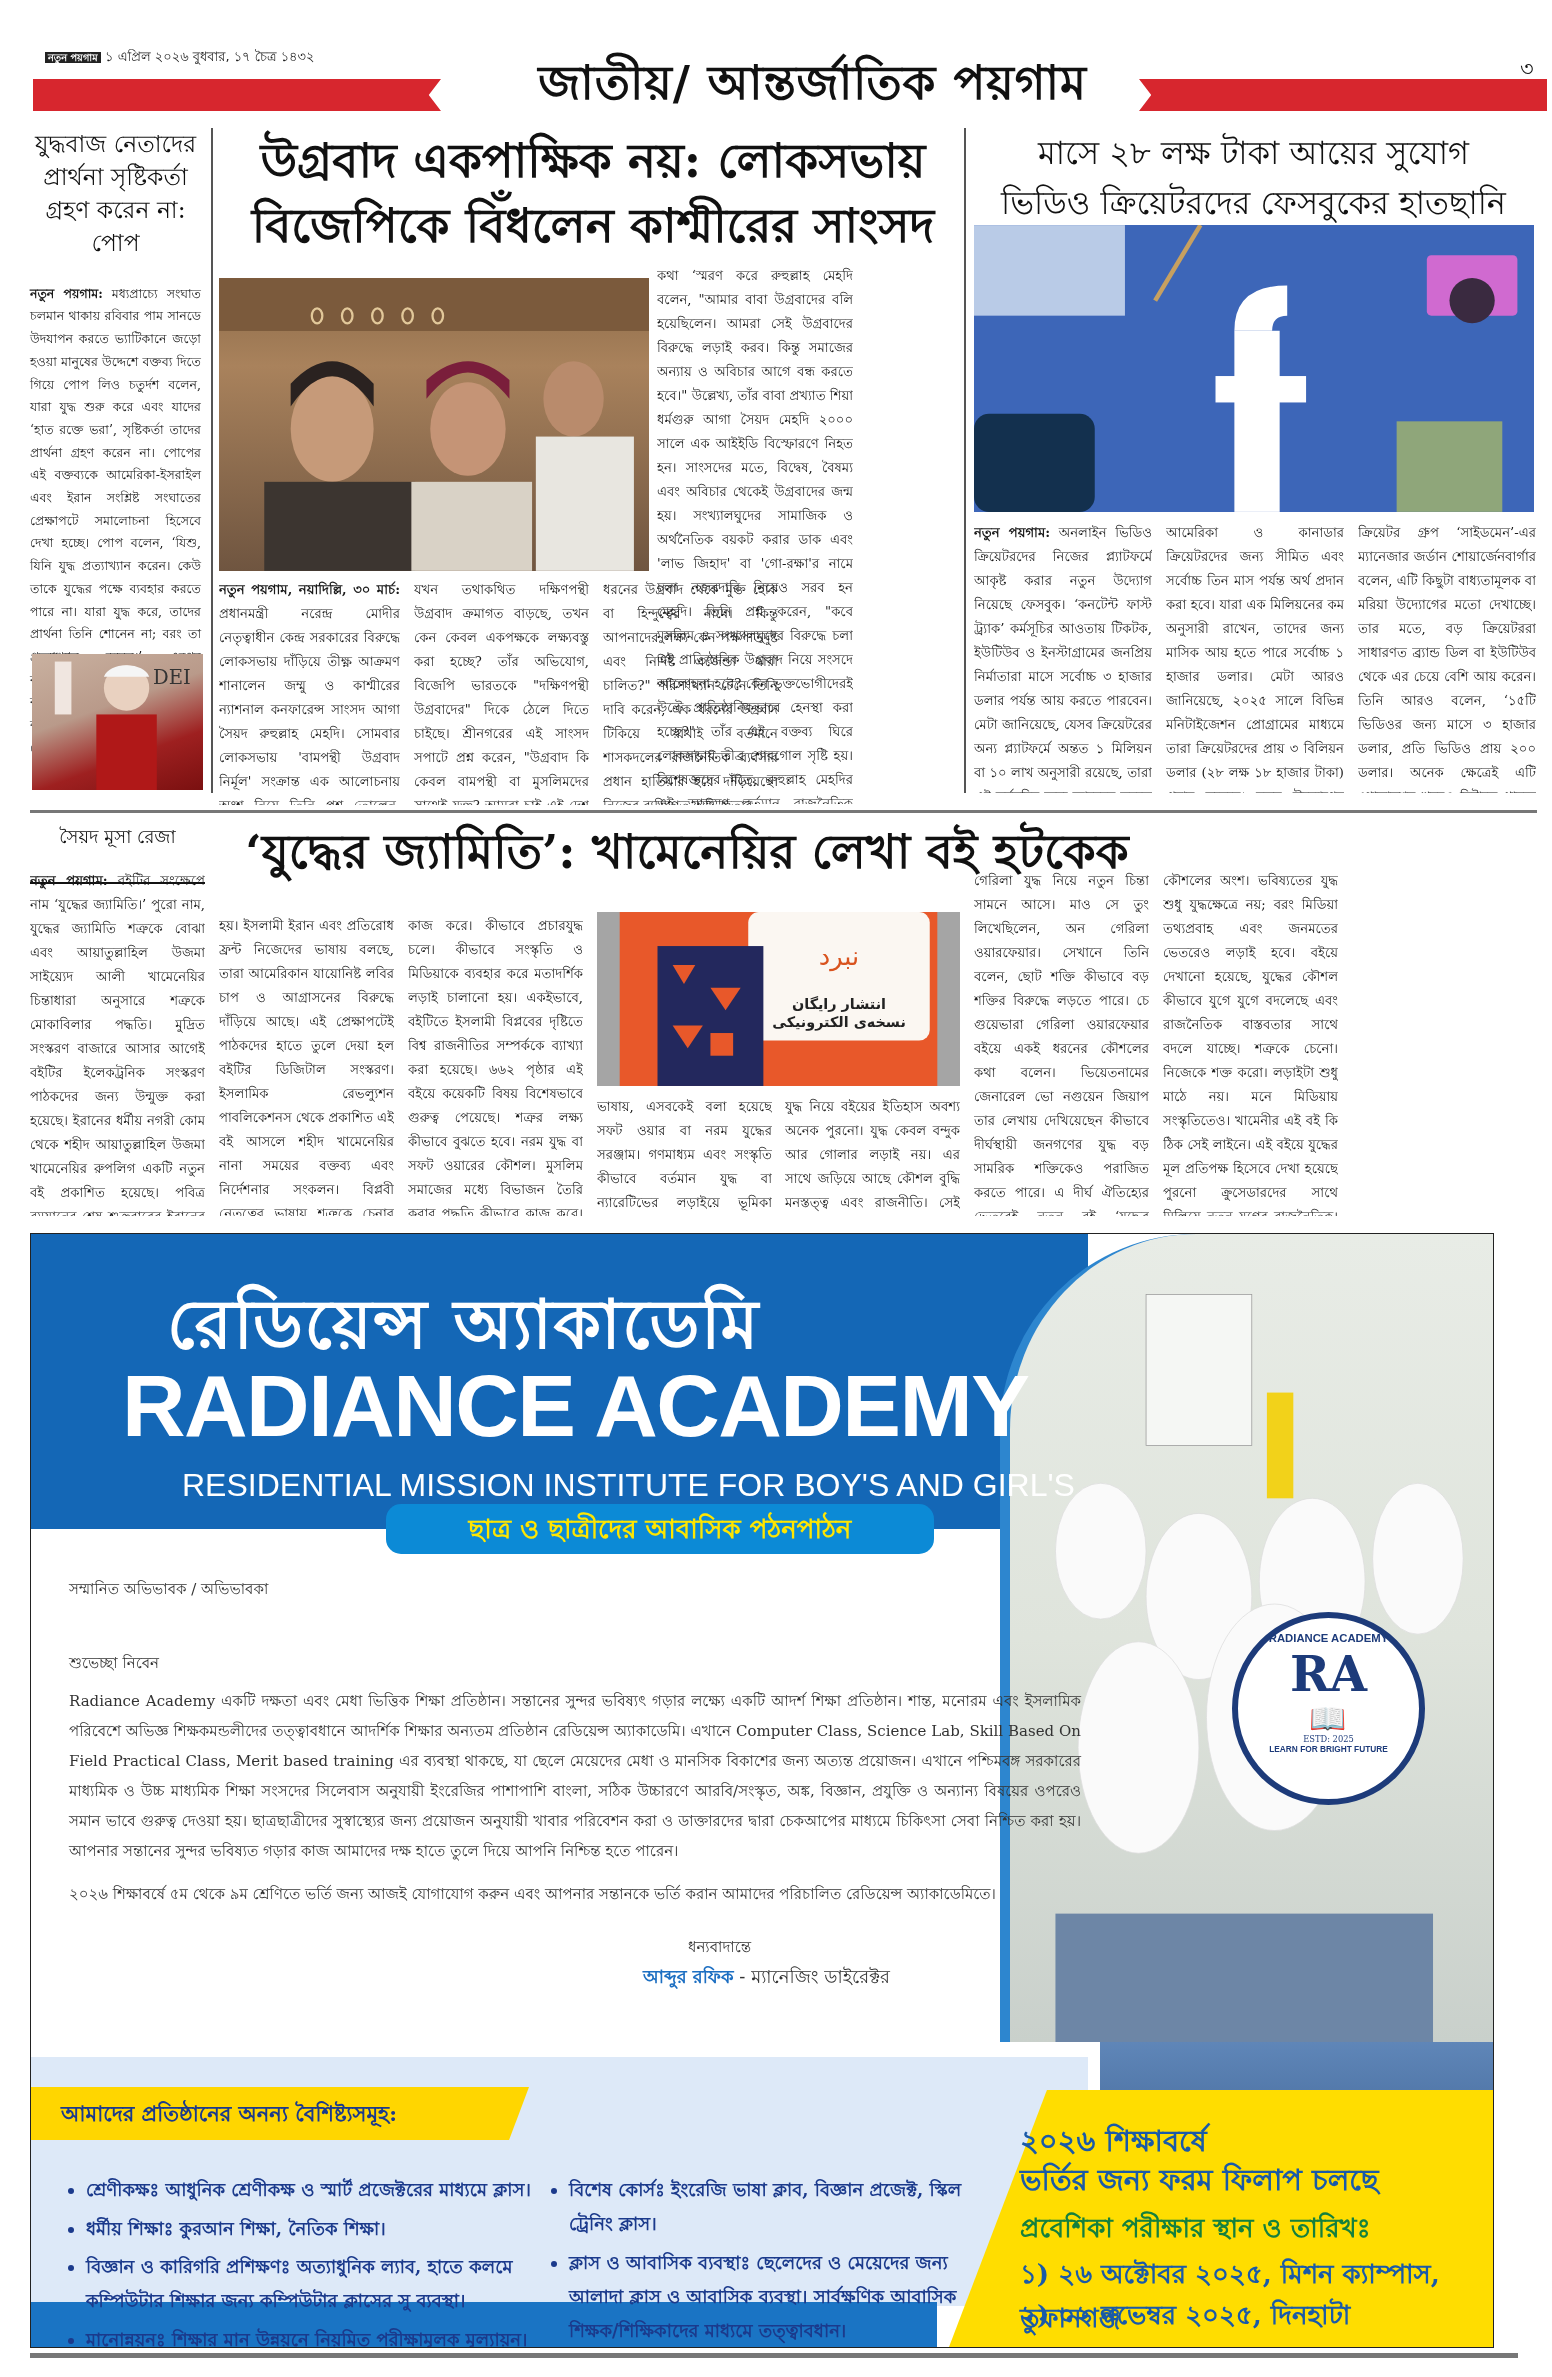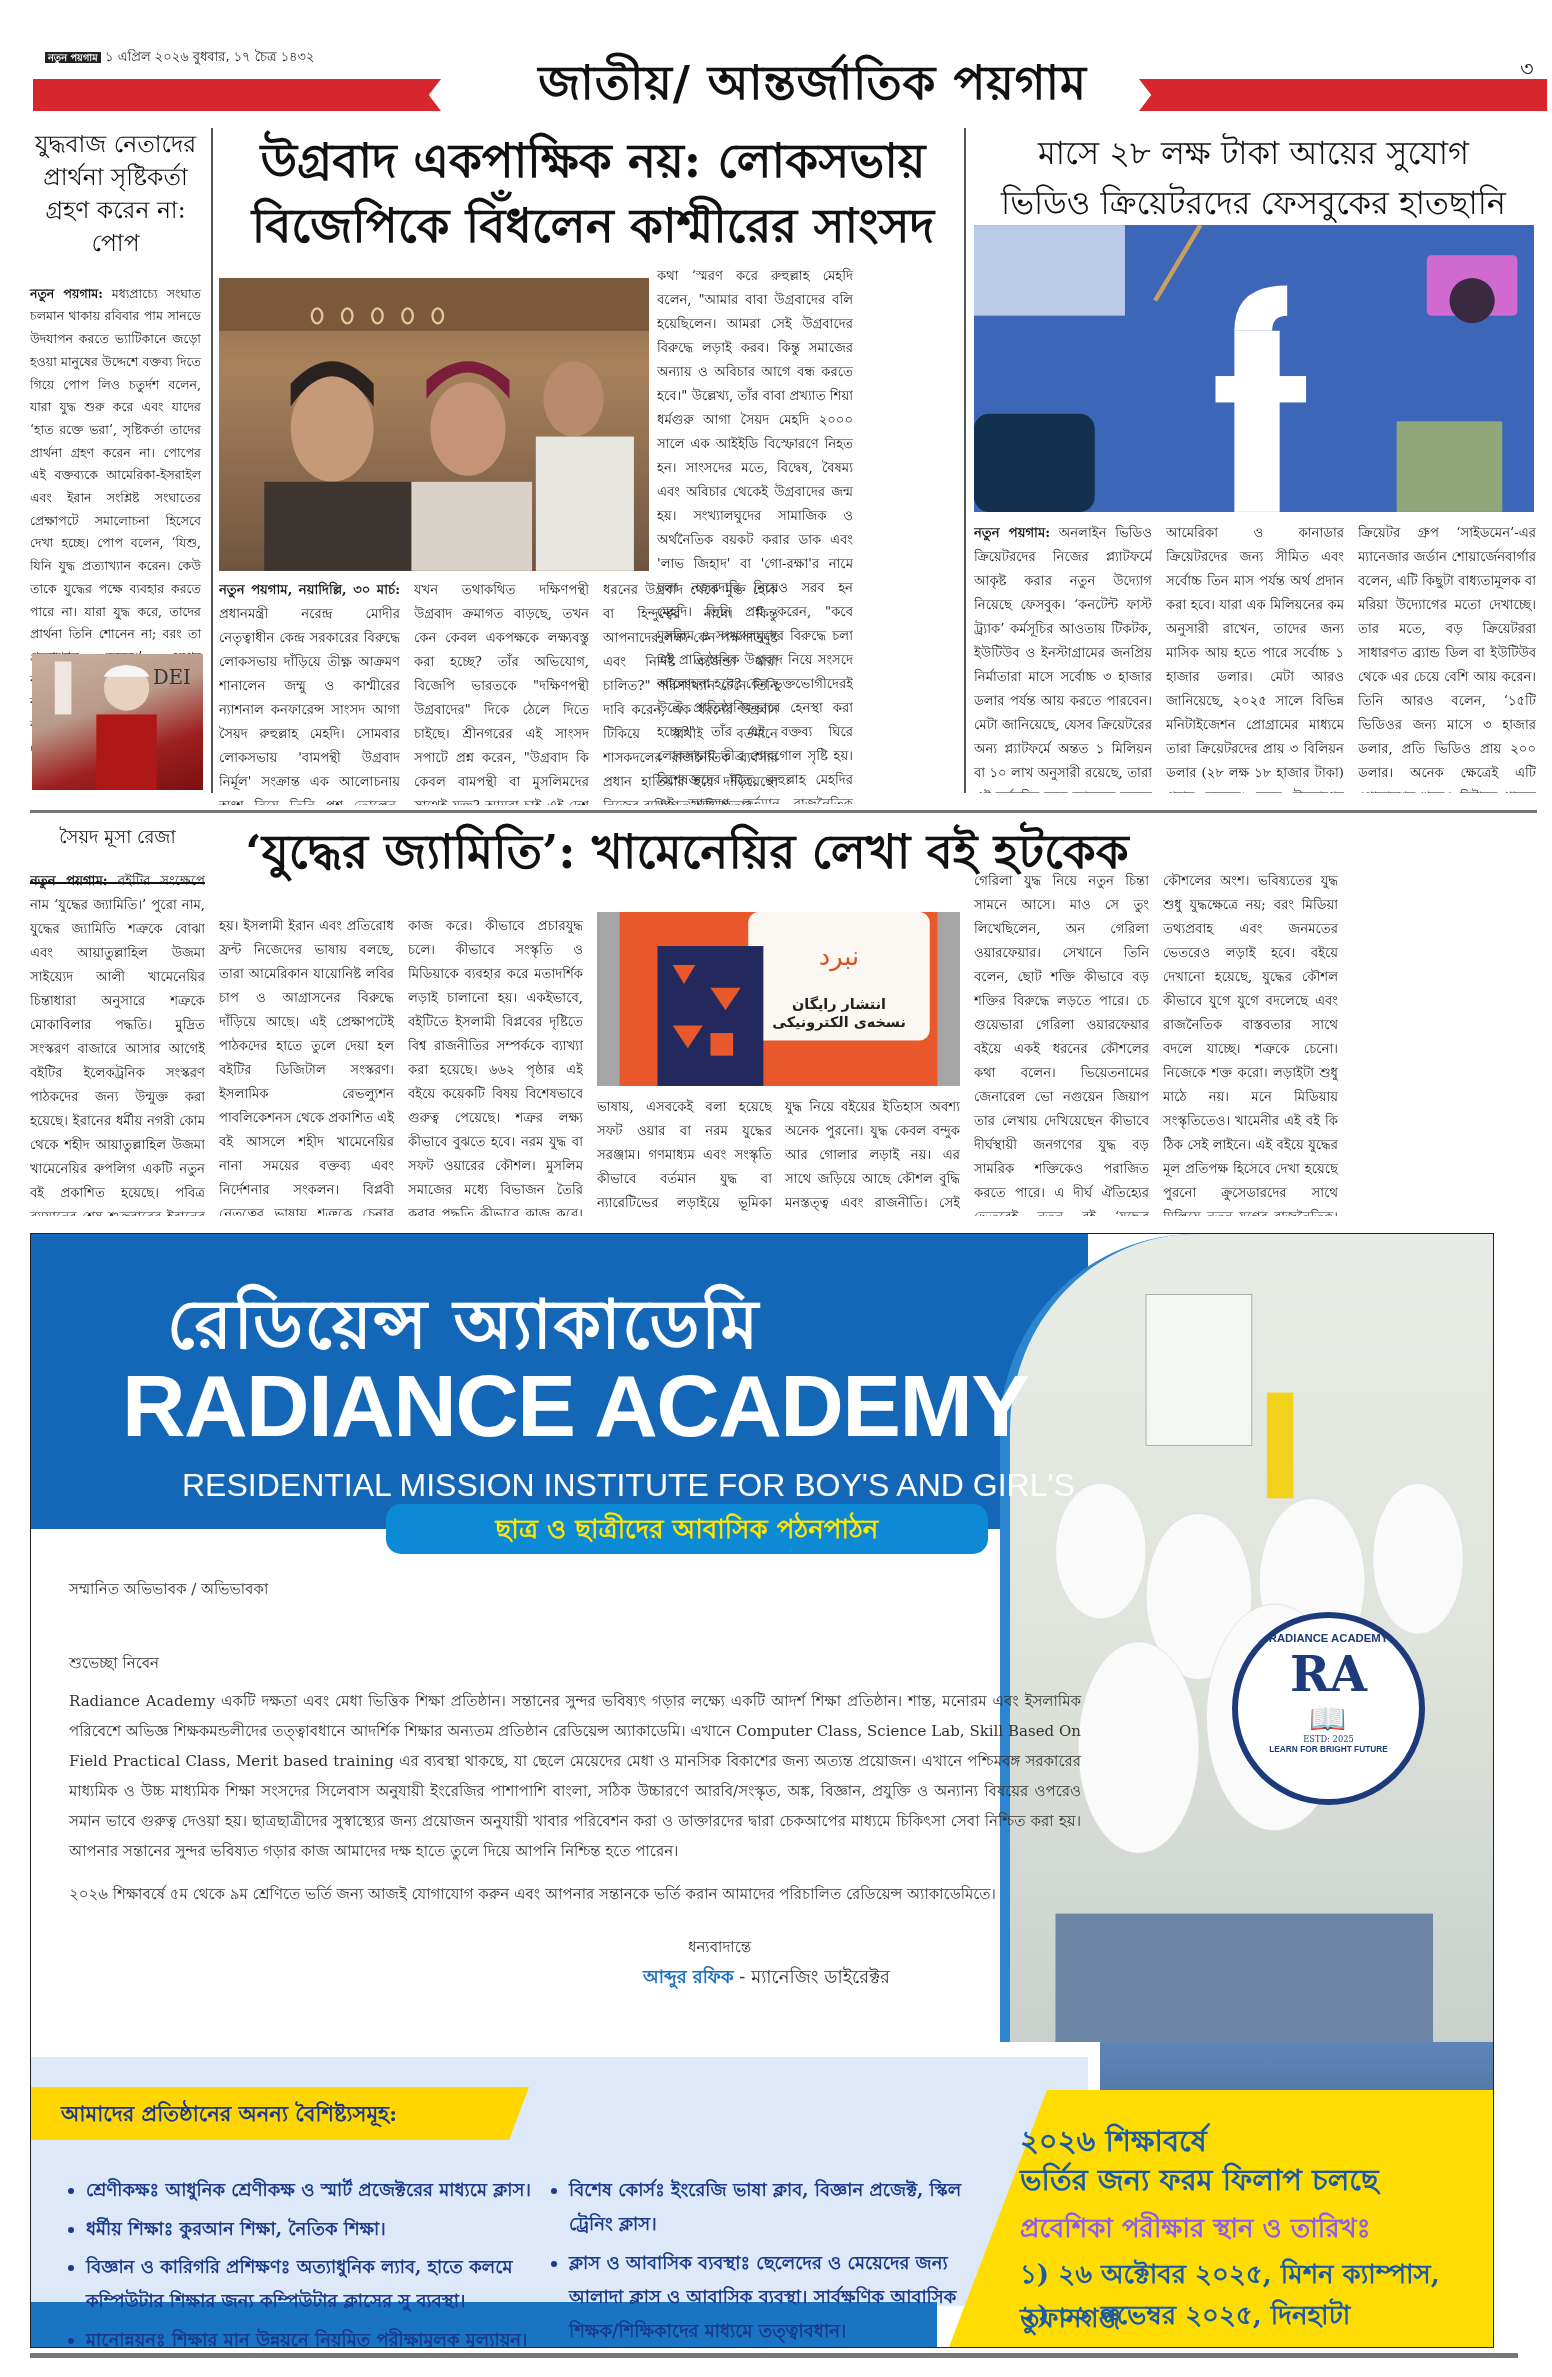--- a/index.html
+++ b/index.html
@@ -26,21 +26,21 @@
   .ad { left:30px; top:1233px; width:1462px; height:1113px; border:1.5px solid #222; overflow:hidden; background:#fff; }
   .ad-top { position:absolute; left:0; top:0; width:1057px; height:295px; background:#1467b6; }
   .ad-photo { position:absolute; right:0; top:0; width:483px; height:808px; background:linear-gradient(180deg,#e8ece6 0%,#dfe4dc 50%,#c9d0cb 100%); border-left:10.6px solid #2d86cf; border-radius:196px 0 0 0; }
   .ad-photo2 { position:absolute; right:0; top:808px; width:393px; height:219px; background:linear-gradient(180deg,#5f86b8,#2c4f7e); }
   .ad-yellow { position:absolute; right:0; bottom:0; width:544px; height:257px; background:#ffdd00; clip-path:polygon(18% 0,100% 0,100% 100%,0 100%); }
   .ad-lightblue { position:absolute; left:0; top:823px; width:1057px; height:249px; background:#dde9f8; }
   .ad-bottom-blue { position:absolute; left:0; bottom:0; width:906px; height:45px; background:#1a74c4; }
   .ad-bn-title { position:absolute; left:136px; top:38px; font-size:68px; color:#fff; font-weight:bold; letter-spacing:1.5px; }
   .ad-en-title { position:absolute; left:91px; top:121px; font-size:88px; color:#fff; font-weight:bold; font-family:"Liberation Sans",sans-serif; letter-spacing:-1.5px; }
   .ad-sub { position:absolute; left:151px; top:233px; font-size:32px; color:#fff; font-family:"Liberation Sans",sans-serif; }
-  .ad-pill { position:absolute; left:355px; top:270px; width:602px; height:50px; background:#0c8ad6; border-radius:15px; color:#ffe600; font-size:26px; font-weight:bold; text-align:center; line-height:50px; }
+  .ad-pill { position:absolute; left:355px; top:270px; width:548px; height:50px; background:#0c8ad6; border-radius:15px; color:#ffe600; font-size:26px; font-weight:bold; text-align:center; line-height:50px; }
   .ad-body { position:absolute; left:38px; top:340px; width:1012px; font-size:15px; line-height:30px; color:#333; }
   .ad-logo { position:absolute; left:1201px; top:378px; width:181px; height:181px; border-radius:50%; border:6px solid #1d3b7a; background:#fff; text-align:center; }
   .ad-feat-head { position:absolute; left:0; top:853px; width:498px; height:53px; background:#ffd600; clip-path:polygon(0 0,100% 0,96% 100%,0 100%); }
   .ad-feat-head span { display:block; padding-left:30px; line-height:53px; font-size:21px; font-weight:bold; color:#1b3a8c; }
   .feat-list { position:absolute; top:921px; font-size:18px; line-height:34px; color:#1b3a8c; font-weight:bold; }
   .feat-list li { margin-bottom:4.5px; }
   .yellow-text { position:absolute; left:989px; font-weight:bold; color:#1a5aa8; }
 </style>
 </head>
 <body>
@@ -224,19 +224,19 @@
 
   </ul>
   <ul class="feat-list" style="left:498px; width:438px;">
     <li>বিশেষ কোর্সঃ ইংরেজি ভাষা ক্লাব, বিজ্ঞান প্রজেক্ট, স্কিল ট্রেনিং ক্লাস।</li>
     <li>ক্লাস ও আবাসিক ব্যবস্থাঃ ছেলেদের ও মেয়েদের জন্য আলাদা ক্লাস ও আবাসিক ব্যবস্থা। সার্বক্ষণিক আবাসিক শিক্ষক/শিক্ষিকাদের মাধ্যমে তত্ত্বাবধান।</li>
 
   </ul>
 
   <div class="yellow-text" style="top:884px; font-size:29px;">২০২৬ শিক্ষাবর্ষে</div>
   <div class="yellow-text" style="top:923px; font-size:29px;">ভর্তির জন্য ফরম ফিলাপ চলছে</div>
-  <div class="yellow-text" style="top:974px; font-size:26px; color:#8b5cf6;">প্রবেশিকা পরীক্ষার স্থান ও তারিখঃ</div>
+  <div class="yellow-text" style="top:974px; font-size:26px; color:#15803d;">প্রবেশিকা পরীক্ষার স্থান ও তারিখঃ</div>
   <div class="yellow-text" style="top:1020px; font-size:26px;">১) ২৬ অক্টোবর ২০২৫, মিশন ক্যাম্পাস, তুফানগঞ্জ</div>
   <div class="yellow-text" style="top:1061px; font-size:26px;">২) ০২ নভেম্বর ২০২৫, দিনহাটা</div>
 </div>
 
 <div class="abs hrule" style="left:30px; top:2353px; width:1488px; height:4.5px;"></div>
 
 
 </body></html>

